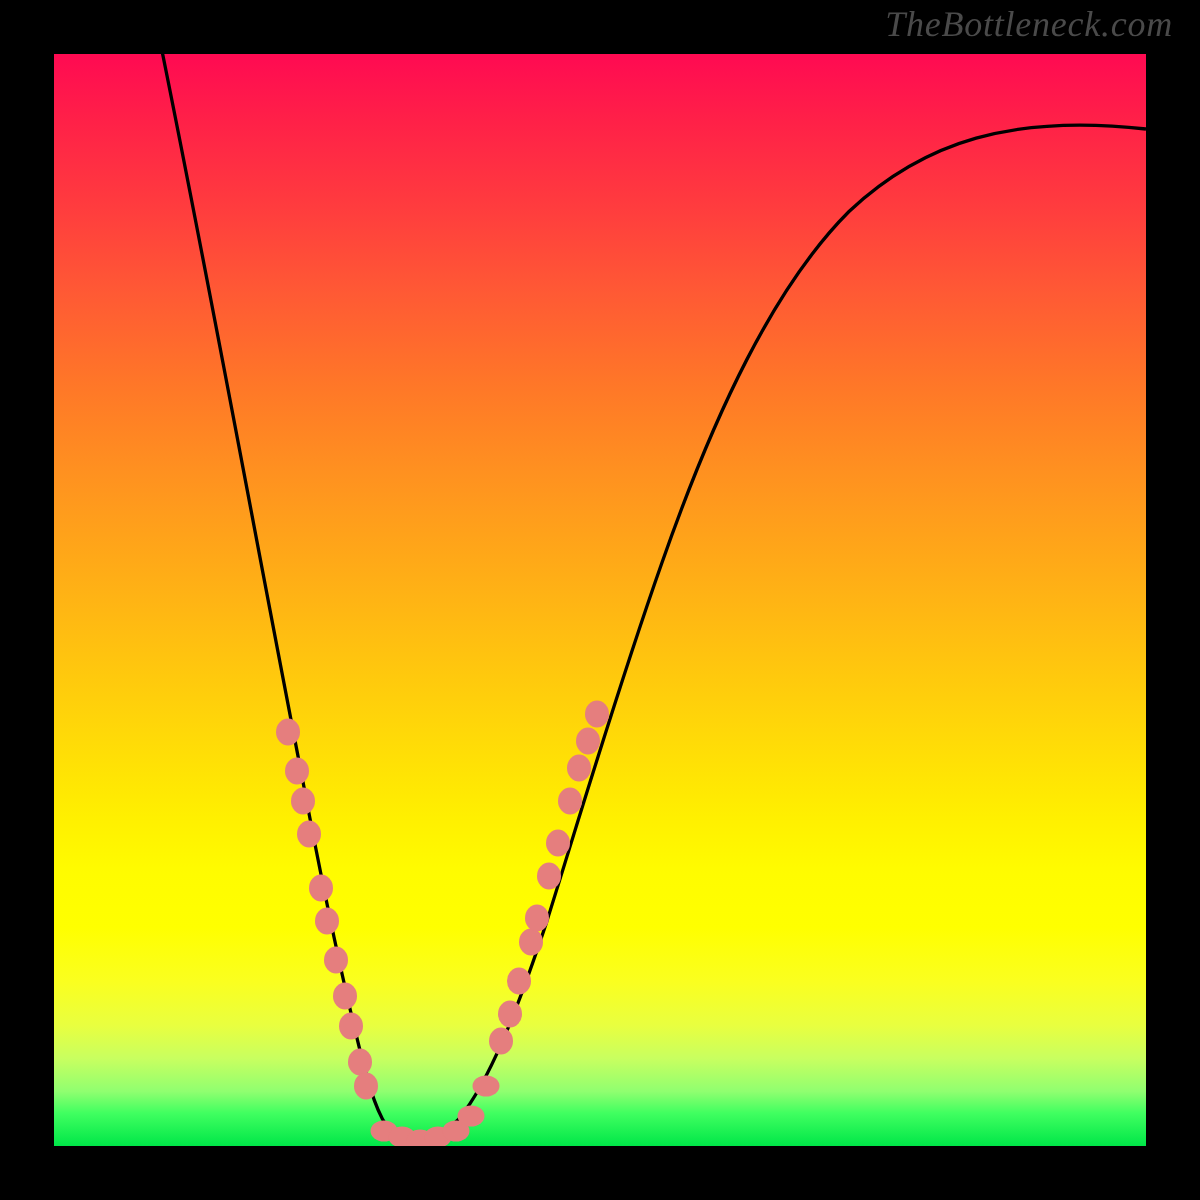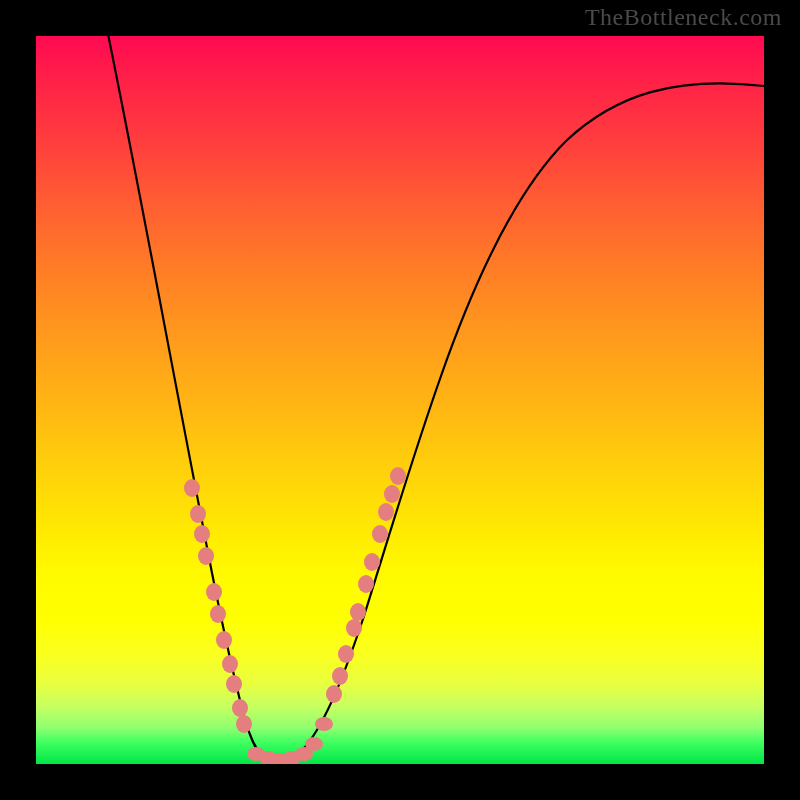--- a/index.html
+++ b/index.html
@@ -15,20 +15,21 @@
       overflow: hidden;
     }
     .watermark {
       position: absolute;
       top: 4px;
       right: 18px;
       font-family: Georgia, serif;
       font-size: 24px;
       color: #4a4a4a;
       z-index: 10;
+      font-style: italic;
       letter-spacing: 0.5px;
     }
     .plot-area {
       position: absolute;
       top: 36px;
       left: 36px;
       width: 728px;
       height: 728px;
       background: linear-gradient(to bottom,
         #ff0a52 0%,

